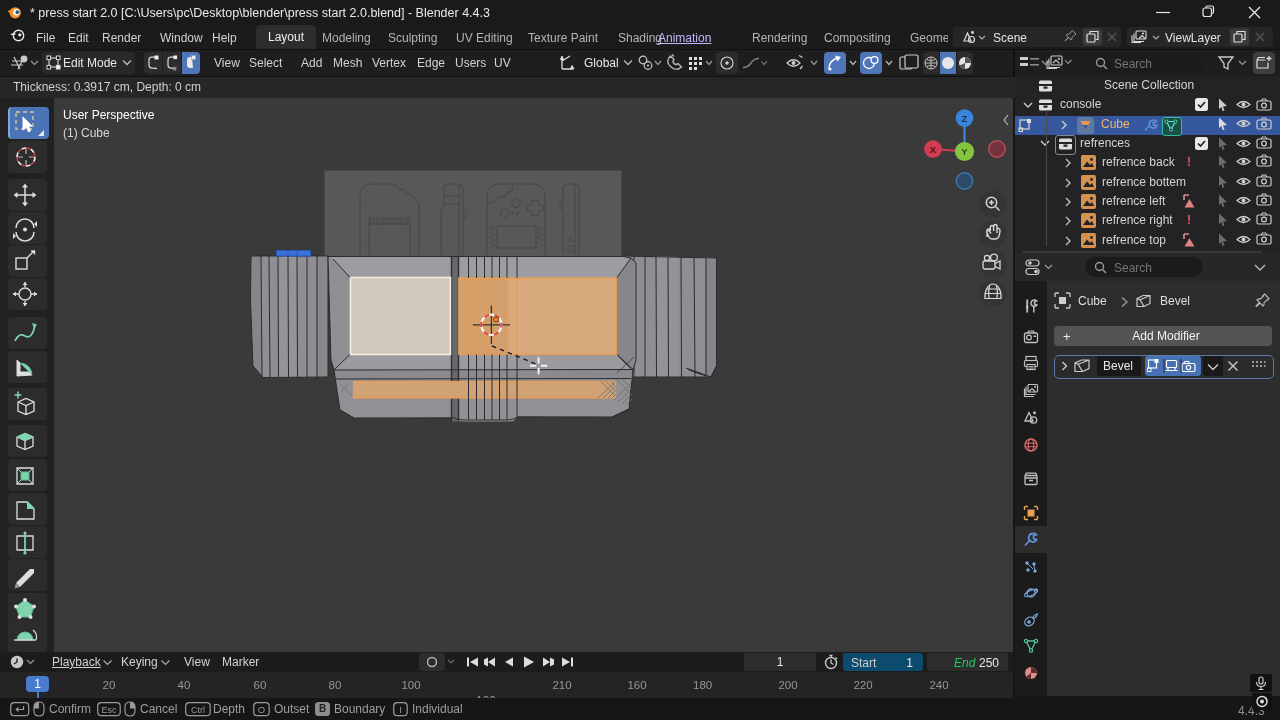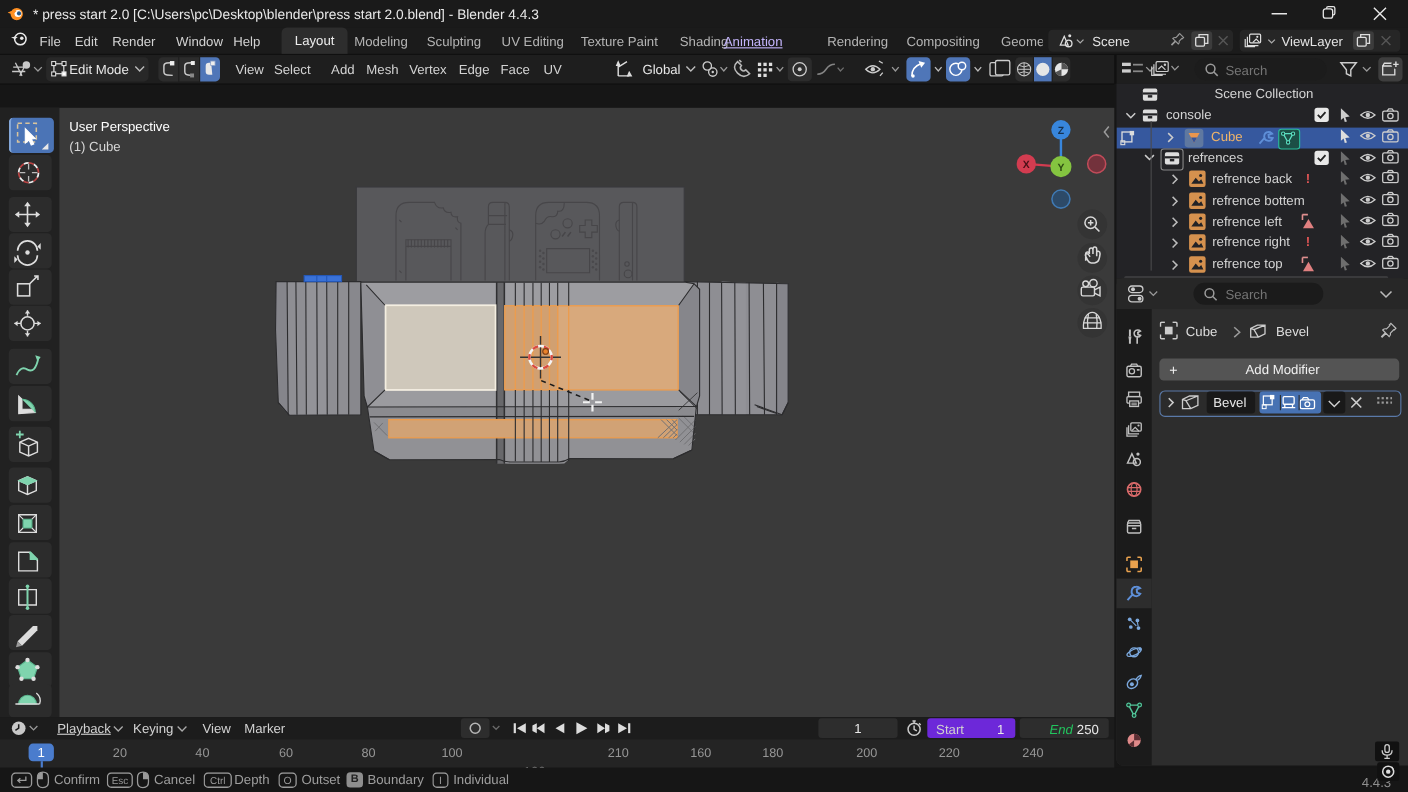--- a/index.html
+++ b/index.html
@@ -125,21 +125,21 @@
     <path d="M43,8 Q43,5 46,5 L48,5 L49,16 L46,16 Q43,16 43,13 Z" fill="#e9e9e9"></path>
     <rect x="47.5" y="3.5" width="4" height="4" fill="#eee" stroke="#88a0c8" stroke-width="0.7"></rect>
   </svg>
 
   <div class="abs menu" style="left:214px;top:56px;">View</div>
   <div class="abs menu" style="left:249px;top:56px;">Select</div>
   <div class="abs menu" style="left:301px;top:56px;">Add</div>
   <div class="abs menu" style="left:333px;top:56px;">Mesh</div>
   <div class="abs menu" style="left:372px;top:56px;">Vertex</div>
   <div class="abs menu" style="left:417px;top:56px;">Edge</div>
-  <div class="abs menu" style="left:455px;top:56px;">Face</div>
+  <div class="abs menu" style="left:455px;top:56px;">Users</div>
   <div class="abs menu" style="left:494px;top:56px;">UV</div>
 
   <svg class="abs" style="left:556px;top:53px;" width="22" height="20" viewBox="0 0 22 20">
     <path d="M6,16 L6,5 M6,16 L16,16 M6,8 l8,-5" fill="none" stroke="#ddd" stroke-width="1.3"></path>
     <path d="M4.5,6.5 L6,3 L7.5,6.5 Z M14.5,16 L18,16 L16,12.5 Z" fill="#ddd" stroke="#ddd" stroke-width="1"></path>
   </svg>
   <div class="abs" style="left:584px;top:56px;color:#e8e8e8;">Global</div>
   <svg class="abs" style="left:622px;top:59px;" width="12" height="8" viewBox="0 0 12 8">
       <path d="M2,1.5 l4,4 l4,-4" fill="none" stroke="#bbb" stroke-width="1.3"></path>
     </svg>
@@ -237,20 +237,21 @@
     <path d="M23,8 l3.5,3.5 L30,8" fill="none" stroke="#999" stroke-width="1.2"></path>
   </svg>
   <div class="abs" style="left:1253px;top:52px;width:22px;height:22px;background:#3e3e3e;border-radius:4px;"></div>
   <svg class="abs" style="left:1253px;top:52px;" width="22" height="22" viewBox="0 0 22 22">
     <path d="M4,8 h11 v8 H4 Z M4,8 l1.5,-2.5 h8 L15,8" fill="none" stroke="#ddd" stroke-width="1.2"></path>
     <circle cx="16" cy="6.5" r="4.2" fill="#3e3e3e"></circle>
     <path d="M16,4 v5 M13.5,6.5 h5" stroke="#ddd" stroke-width="1.3"></path>
   </svg>
 
   <div class="abs" style="left:0;top:76px;width:1013px;height:1px;background:#101010;"></div>
+  <div class="abs" style="left:0;top:77px;width:1013px;height:21px;background:#262626;color:#d0d0d0;line-height:21px;padding-left:13px;">Thickness: 0.3917 cm, Depth: 0 cm</div>
 
   <div id="viewport" class="abs" style="left:0;top:98px;width:1013px;height:554px;background:#3a3a3a;">
   <svg width="1013" height="554" viewBox="0 98 1013 554">
 
     <rect x="324" y="170" width="298" height="90" fill="#59595c"></rect>
     <rect x="324" y="170" width="298" height="90" fill="#58585b" stroke="#39393c" stroke-width="1"></rect>
     <g stroke="#474649" stroke-width="1" fill="none">
 
       <path d="M360,255 V196 Q360,184 372,184 H395 Q397,190 403,189 Q404,194 410,193 Q410,198 416,197 Q415,202 419,203 V255"></path>
       <path d="M369,255 V218 H410 V255 M369,224 H410"></path>
@@ -911,21 +912,21 @@
         <path d="M80,7 L73,2.5 V11.5 Z M80,2.5 V11.5 L84,9.5 V4.5 Z" transform="translate(6,0)"></path>
         <path d="M98,2.5 L106,7 L98,11.5 Z"></path>
           <rect x="107" y="2.5" width="2" height="9"></rect>
       </g>
     </svg>
     <div class="abs" style="left:744px;top:1px;width:72px;height:18px;background:#2d2d2d;border-radius:3px;color:#e8e8e8;text-align:center;line-height:18px;">1</div>
     <svg class="abs" style="left:823px;top:2px;" width="16" height="16" viewBox="0 0 16 16">
       <circle cx="8" cy="9" r="5.5" fill="none" stroke="#c8c8c8" stroke-width="1.4"></circle>
       <path d="M8,5.5 V9 l2.5,1.5 M6.5,1.5 h3 M8,1.5 V3.5 M12.5,3.5 l1.5,1.5" stroke="#c8c8c8" stroke-width="1.3" fill="none"></path>
     </svg>
-    <div class="abs" style="left:843px;top:1px;width:80px;height:18px;background:#6d28d9;border-radius:3px;">
+    <div class="abs" style="left:843px;top:1px;width:80px;height:18px;background:#0c4a6e;border-radius:3px;">
       <span style="position:absolute;left:8px;top:3px;color:#cfcfcf;">Start</span>
       <span style="position:absolute;right:10px;top:3px;color:#e8e8e8;">1</span>
     </div>
     <div class="abs" style="left:927px;top:1px;width:81px;height:18px;background:#2d2d2d;border-radius:3px;">
       <span style="position:absolute;left:27px;top:3px;color:#22c55e;font-style:italic;">End</span>
       <span style="position:absolute;right:9px;top:3px;color:#e8e8e8;">250</span>
     </div>
   </div>
   <div class="abs" style="left:0;top:672px;width:1013px;height:26px;background:#242424;overflow:hidden;" id="tl-ruler">
     <div class="abs" style="left:36.5px;top:20px;width:2px;height:6px;background:#4a7ccd;"></div>

